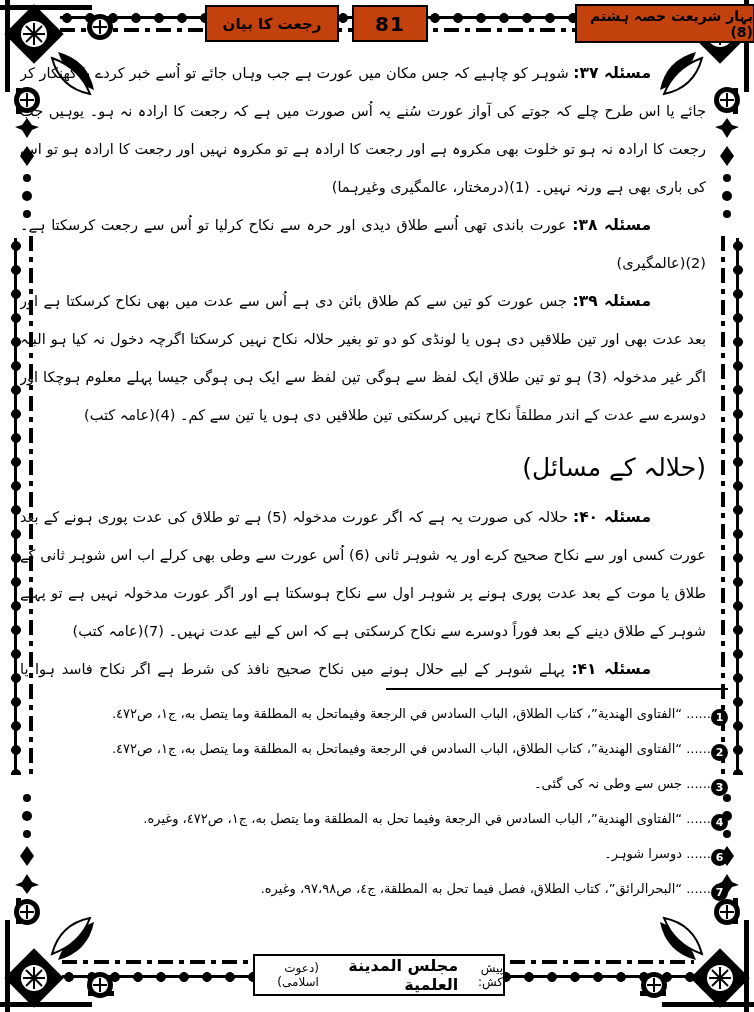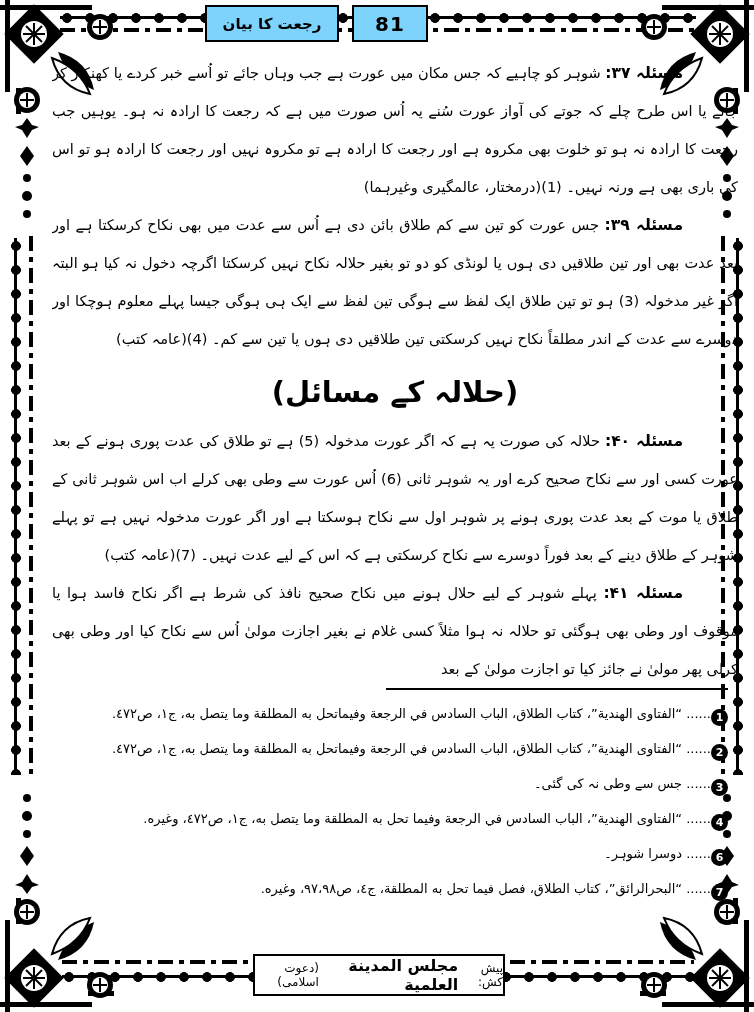--- a/index.html
+++ b/index.html
@@ -32,36 +32,36 @@
     background:repeating-linear-gradient(180deg,#000 0 15px,transparent 15px 21px,#000 21px 26px,transparent 26px 32px);
   }
   .corner{position:absolute;width:120px;height:235px;z-index:2;}
   .corner svg{display:block;}
   .corner.tl{left:0;top:0;}
   .corner.tr{right:0;top:0;transform:scaleX(-1);}
   .corner.bl{left:0;bottom:0;transform:scaleY(-1);}
   .corner.br{right:0;bottom:0;transform:scale(-1,-1);}
   
   .hbox{
-    position:absolute;z-index:3;background:#7dd3fc;border:2.5px solid #000;
+    position:absolute;z-index:3;background:#c2410c;border:2.5px solid #000;
     display:flex;align-items:center;justify-content:center;
     font-weight:bold;
   }
   .hbox.chapter{left:205px;top:5px;width:130px;height:33px;font-size:15px;}
   .hbox.pageno{left:352px;top:5px;width:72px;height:33px;font-size:20px;letter-spacing:1px;}
   .hbox.book{left:575px;top:4px;width:176px;height:35px;font-size:14px;}
   
   .body-text{
-    position:absolute;left:52px;top:54px;width:686px;height:630px;overflow:hidden;
+    position:absolute;left:20px;top:54px;width:686px;height:630px;overflow:hidden;
     direction:rtl;text-align:justify;font-size:14.5px;line-height:38px;z-index:2;
   }
   .body-text p{margin:0;text-indent:55px;}
   .masla{font-weight:bold;font-size:15.5px;}
   .section-heading{
-    text-align:center;font-weight:bold;font-size:29px;line-height:52px;
+    font-weight:normal;font-size:25px;line-height:52px;
     margin:8px 0 4px 0;text-indent:0;
   }
   
   .footnote-area{
     position:absolute;left:42px;top:688px;width:686px;height:258px;overflow:hidden;
     direction:rtl;font-size:13px;z-index:2;
   }
   .fn-sep{width:342px;border-top:2.5px solid #000;margin:0 0 12px auto;height:0;}
   .fn-row{line-height:23px;margin-bottom:11px;white-space:nowrap;}
   .fn-row.center{text-align:center;}
@@ -235,23 +235,27 @@
   <div class="vline-dash" style="left:29px;top:236px;height:540px;"></div>
   <div class="vline-beads" style="left:730px;top:238px;height:537px;"></div>
   <div class="vline-dash" style="left:721px;top:236px;height:540px;"></div>
 
   <div class="hbox chapter" dir="rtl">
     <span>رجعت کا بیان</span>
   </div>
   <div class="hbox pageno">
     <span>81</span>
   </div>
+  <div class="hbox book" dir="rtl">
+    <span>بہار شریعت حصہ ہشتم (8)</span>
+  </div>
 
   <div class="body-text" dir="rtl">
     <p><b class="masla">مسئلہ ۳۷:</b> <span>شوہر کو چاہیے کہ جس مکان میں عورت ہے جب وہاں جائے تو اُسے خبر کردے یا کھنکار کر جائے یا اس طرح چلے کہ جوتے کی آواز عورت سُنے یہ اُس صورت میں ہے کہ رجعت کا ارادہ نہ ہو۔ یوہیں جب رجعت کا ارادہ نہ ہو تو خلوت بھی مکروہ ہے اور رجعت کا ارادہ ہے تو مکروہ نہیں اور رجعت کا ارادہ ہو تو اس کی باری بھی ہے ورنہ نہیں۔ (1)(درمختار، عالمگیری وغیرہما)</span></p>
+    <p><b class="masla">مسئلہ ۳۸:</b> <span>عورت باندی تھی اُسے طلاق دیدی اور حرہ سے نکاح کرلیا تو اُس سے رجعت کرسکتا ہے۔ (2)(عالمگیری)</span></p>
     <p><b class="masla">مسئلہ ۳۹:</b> <span>جس عورت کو تین سے کم طلاق بائن دی ہے اُس سے عدت میں بھی نکاح کرسکتا ہے اور بعد عدت بھی اور تین طلاقیں دی ہوں یا لونڈی کو دو تو بغیر حلالہ نکاح نہیں کرسکتا اگرچہ دخول نہ کیا ہو البتہ اگر غیر مدخولہ (3) ہو تو تین طلاق ایک لفظ سے ہوگی تین لفظ سے ایک ہی ہوگی جیسا پہلے معلوم ہوچکا اور دوسرے سے عدت کے اندر مطلقاً نکاح نہیں کرسکتی تین طلاقیں دی ہوں یا تین سے کم۔ (4)(عامہ کتب)</span></p>
     <div class="section-heading">(حلالہ کے مسائل)</div>
     <p><b class="masla">مسئلہ ۴۰:</b> <span>حلالہ کی صورت یہ ہے کہ اگر عورت مدخولہ (5) ہے تو طلاق کی عدت پوری ہونے کے بعد عورت کسی اور سے نکاح صحیح کرے اور یہ شوہر ثانی (6) اُس عورت سے وطی بھی کرلے اب اس شوہر ثانی کے طلاق یا موت کے بعد عدت پوری ہونے پر شوہر اول سے نکاح ہوسکتا ہے اور اگر عورت مدخولہ نہیں ہے تو پہلے شوہر کے طلاق دینے کے بعد فوراً دوسرے سے نکاح کرسکتی ہے کہ اس کے لیے عدت نہیں۔ (7)(عامہ کتب)</span></p>
     <p><b class="masla">مسئلہ ۴۱:</b> <span>پہلے شوہر کے لیے حلال ہونے میں نکاح صحیح نافذ کی شرط ہے اگر نکاح فاسد ہوا یا موقوف اور وطی بھی ہوگئی تو حلالہ نہ ہوا مثلاً کسی غلام نے بغیر اجازت مولیٰ اُس سے نکاح کیا اور وطی بھی کرلی پھر مولیٰ نے جائز کیا تو اجازت مولیٰ کے بعد</span></p>
   </div>
 
   <div class="footnote-area" dir="rtl">
     <div class="fn-sep"></div>
     <div class="fn-row">
       <span class="fn-marker">1</span><span class="fn-dots">......</span>

